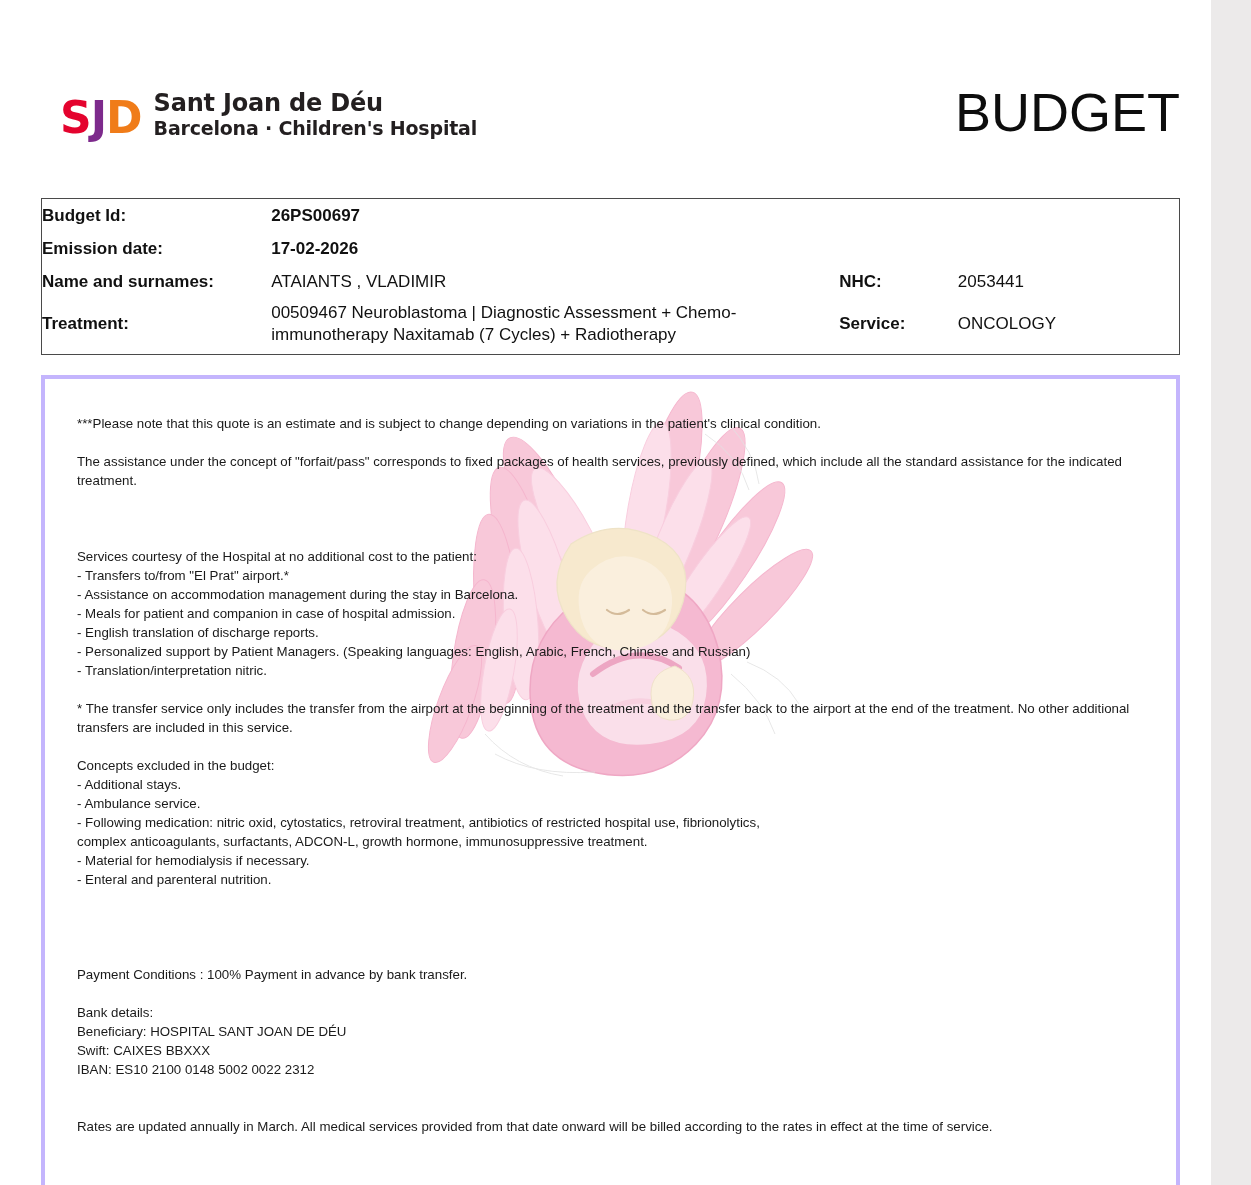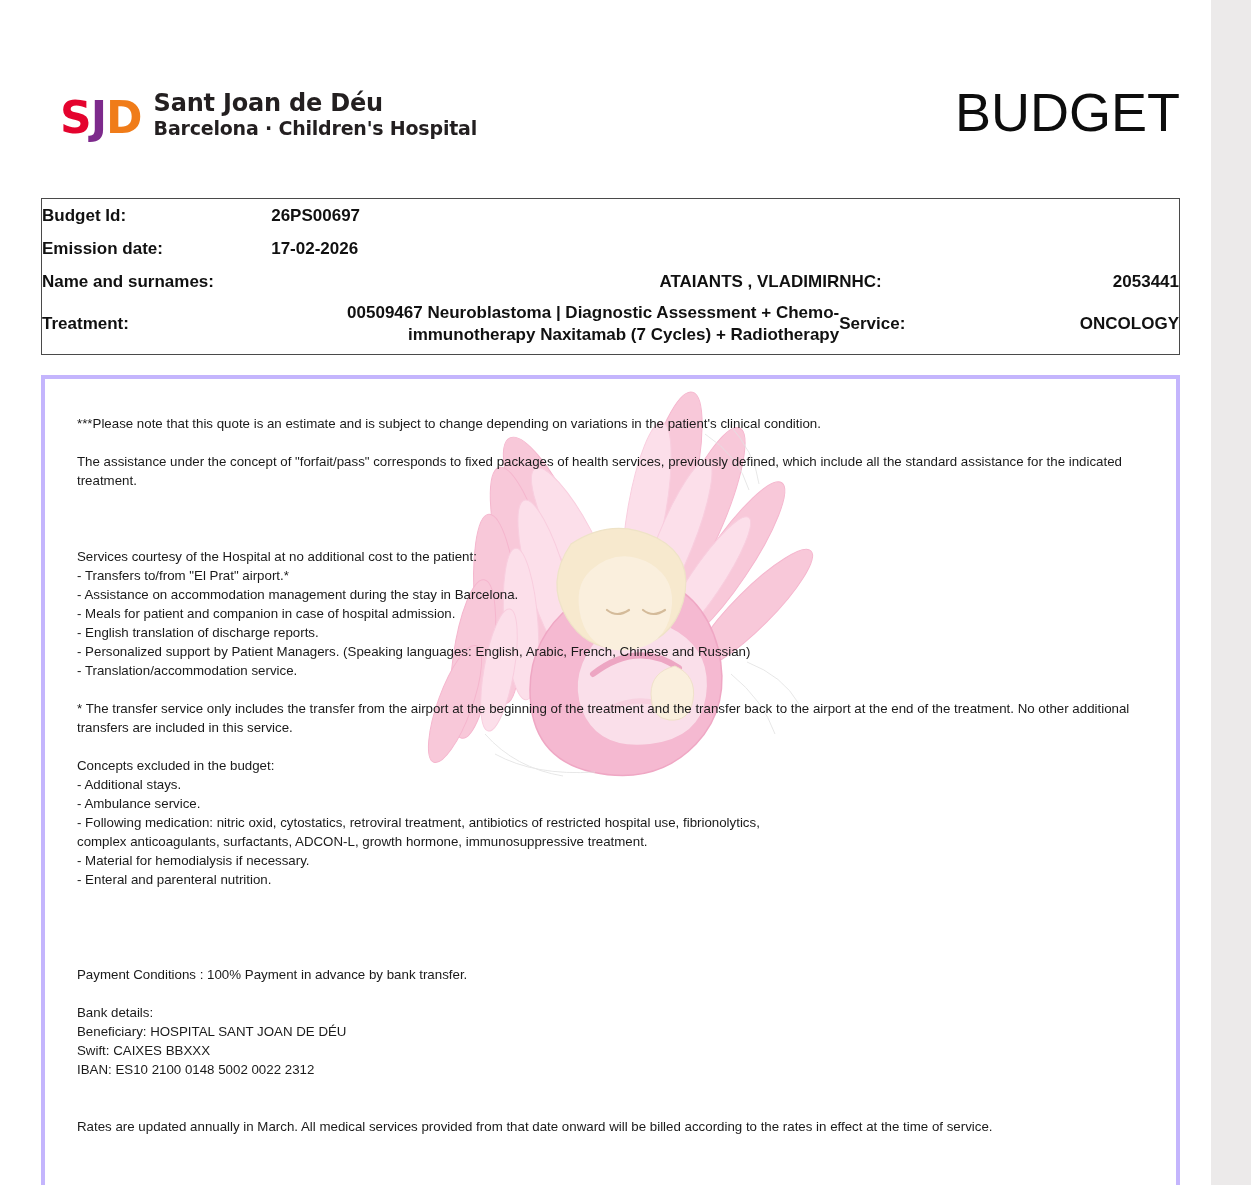--- a/index.html
+++ b/index.html
@@ -119,24 +119,23 @@
     font-size: 17.5px;
     color: #0a0a0a;
     padding-left: 10px;
   }
   .val {
     font-weight: 700;
     font-size: 17px;
     color: #0a0a0a;
   }
   .val-normal {
-    font-weight: 700;
+    font-weight: 400;
     font-size: 17px;
     color: #0a0a0a;
-    text-align: right;
   }
   .row-h { height: 33px; }
   .row-h2 { height: 52px; }
   .col-lbl { width: 228px; }
   .col-val { width: 565px; }
   .col-lbl2 { width: 118px; }
   .col-val2 { width: 220px; }
   .treat-text {
     line-height: 22px;
     font-size: 16.5px;
@@ -289,21 +288,21 @@
         <p>***Please note that this quote is an estimate and is subject to change depending on variations in the patient's clinical condition.</p>
         <div class="gap-sm"></div>
         <p>The assistance under the concept of "forfait/pass" corresponds to fixed packages of health services, previously defined, which include all the standard assistance for the indicated treatment.</p>
         <div class="gap-lg"></div>
         <p>Services courtesy of the Hospital at no additional cost to the patient:</p>
         <p>- Transfers to/from "El Prat" airport.*</p>
         <p>- Assistance on accommodation management during the stay in Barcelona.</p>
         <p>- Meals for patient and companion in case of hospital admission.</p>
         <p>- English translation of discharge reports.</p>
         <p>- Personalized support by Patient Managers. (Speaking languages: English, Arabic, French, Chinese and Russian)</p>
-        <p>- Translation/accommodation service.</p>
+        <p>- Translation/interpretation nitric.</p>
         <div class="gap-sm"></div>
         <p>* The transfer service only includes the transfer from the airport at the beginning of the treatment and the transfer back to the airport at the end of the treatment. No other additional transfers are included in this service.</p>
         <div class="gap-sm"></div>
         <p>Concepts excluded in the budget:</p>
         <p>- Additional stays.</p>
         <p>- Ambulance service.</p>
         <p>- Following medication: nitric oxid, cytostatics, retroviral treatment, antibiotics of restricted hospital use, fibrionolytics,</p>
         <p>complex anticoagulants, surfactants, ADCON-L, growth hormone, immunosuppressive treatment.</p>
         <p>- Material for hemodialysis if necessary.</p>
         <p>- Enteral and parenteral nutrition.</p>

